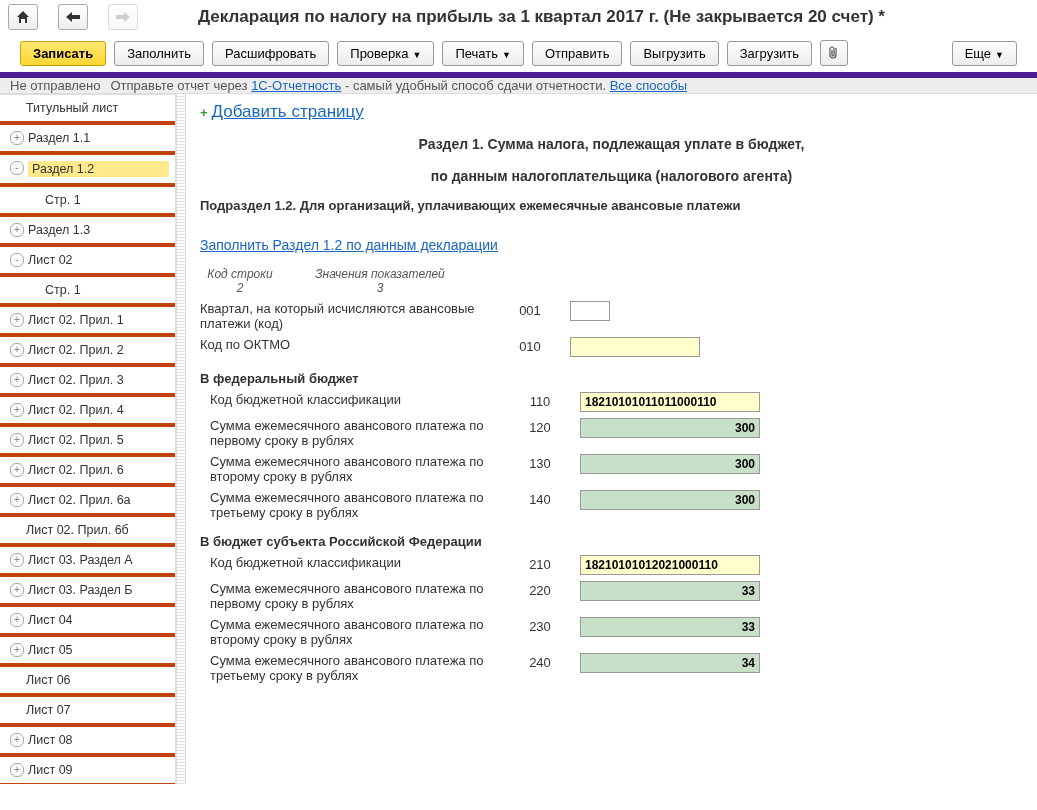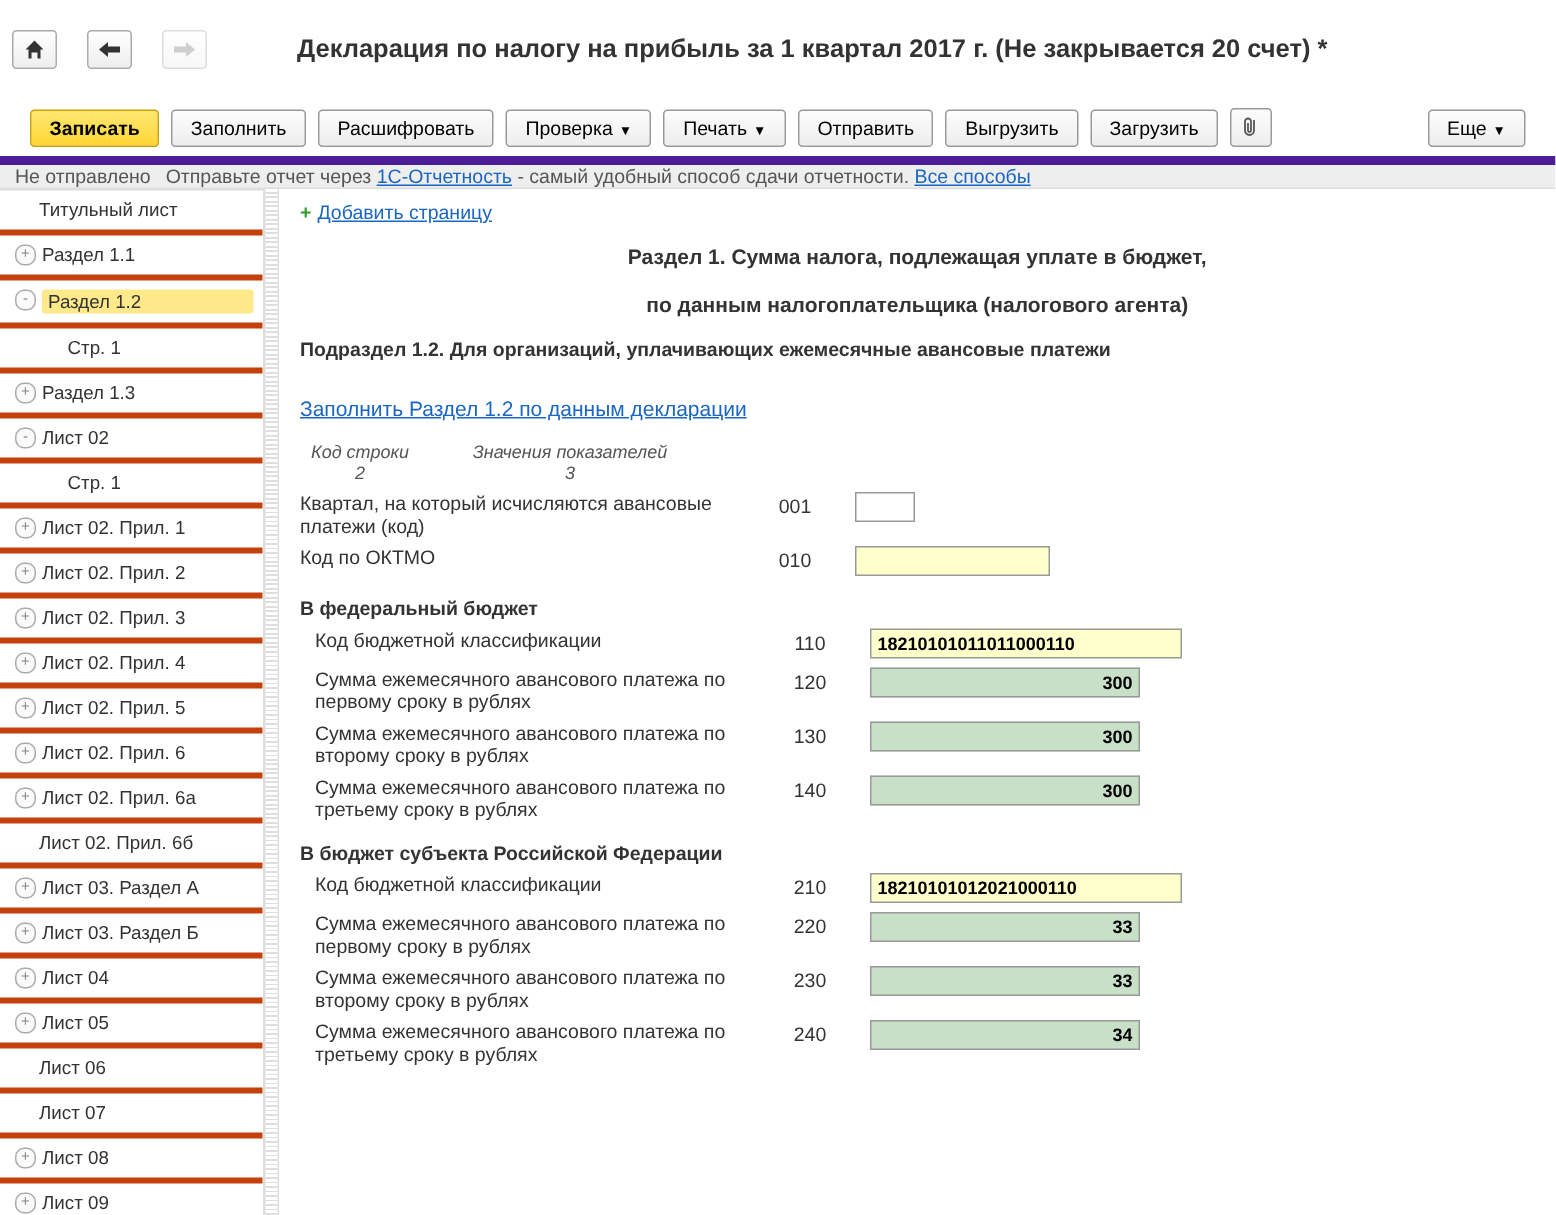--- a/index.html
+++ b/index.html
@@ -1,52 +1,52 @@
 <!DOCTYPE html>
 <html><head>
 <meta charset="utf-8">
 <style>
 html,body{margin:0;padding:0;font-family:Arial,sans-serif;font-size:13px;color:#333;background:#fff}
-.topbar{display:flex;align-items:center;padding:20px 8px;gap:20px}
+.topbar{display:flex;align-items:center;padding:4px 8px;gap:20px}
 .icon-btn{border:1px solid #aaa;background:linear-gradient(#fff,#eee);width:28px;height:24px;display:flex;align-items:center;justify-content:center;border-radius:3px;cursor:pointer}
 .page-title{font-size:17px;font-weight:bold;margin-left:40px}
 .toolbar{display:flex;align-items:center;gap:8px;padding:6px 20px}
 .btn{border:1px solid #999;background:linear-gradient(#fdfdfd,#ededed);padding:5px 12px;border-radius:3px;cursor:pointer;font-size:13px;line-height:1}
 .btn-yellow{background:linear-gradient(#ffe772,#ffd633);border-color:#c9a200;font-weight:bold}
 .btn .caret{margin-left:4px;font-size:9px}
 .spacer{flex:1}
 .status-bar{background:#eee;border-top:6px solid #4c1d95;border-bottom:1px solid #ddd;padding:0 10px;display:flex;align-items:center;gap:10px;font-size:13px}
 .status-bar a{color:#1a66c2;text-decoration:underline;cursor:pointer}
 .main{display:flex;height:690px}
 .tree{width:175px;border-top:1px solid #ddd;border-right:1px solid #ddd;overflow-y:auto;background:#fff}
 .tree-item{padding:6px 6px 6px 10px;cursor:pointer;display:flex;align-items:flex-start;gap:4px;white-space:nowrap;overflow:hidden;text-overflow:ellipsis;font-size:12.5px;border-bottom:4px solid #c2410c}
 .tree-item.active .tree-item-label{background:#ffe98a;border-radius:2px;padding:1px 4px}
 .tree-item.child{padding-left:45px}
 .tree-exp{width:12px;height:12px;border:1px solid #aaa;border-radius:6px;display:flex;align-items:center;justify-content:center;font-size:10px;line-height:1;background:#fafafa;color:#888;flex-shrink:0}
 .tree-exp.blank{border:none;background:none}
 .tree-item-label{flex:1;overflow:hidden;text-overflow:ellipsis}
 .splitter{width:8px;background:repeating-linear-gradient(0deg,#ddd 0 1px,#fff 1px 3px);cursor:col-resize;border-right:1px solid #ddd;border-left:1px solid #ddd}
 .content{flex:1;overflow:auto;padding:8px 14px}
-.add-page{color:#1a66c2;text-decoration:underline;cursor:pointer;font-size:13px}
+.add-page{color:#1a66c2;text-decoration:underline;cursor:pointer;font-size:17px}
 .add-page-plus{color:#2a9d2a;font-weight:bold;margin-right:4px}
 .section-title{text-align:center;font-weight:bold;font-size:14px;margin:14px auto 4px;max-width:520px}
 .subsection{font-weight:bold;font-size:13px;margin:14px 0}
 .fill-link{color:#1a66c2;text-decoration:underline;cursor:pointer;font-size:14px;display:inline-block;margin:10px 0 14px}
 .headers{display:flex;font-style:italic;font-size:12px;color:#555;margin-bottom:4px}
 .col1{width:300px;text-align:center}
 .col2{width:80px;text-align:center}
 .col3{width:200px;text-align:center}
 .row{display:flex;align-items:flex-start;margin:6px 0}
 .rlabel{width:280px;font-size:13px;padding-right:10px}
 .rcode{width:80px;text-align:center;font-size:13px;padding-top:2px}
 .rval{width:180px}
 .field{border:1px solid #999;background:#fff;height:20px;padding:1px 4px;font-size:12px;box-sizing:border-box}
 .field.small{width:40px}
 .field.oktmo{width:130px;background:#ffffcc}
-.field.kbk{width:208px;background:#ffffcc;font-weight:bold;text-align:left}
+.field.kbk{width:180px;background:#ffffcc;font-weight:bold;text-align:left}
 .field.green{width:180px;background:#c8dfc8;text-align:right;font-weight:bold}
 .group-title{font-weight:bold;margin:14px 0 6px}
 .indent{padding-left:10px}
 svg{display:block}
 </style>
 </head>
 <body>
 
 <div class="topbar">
   <div class="icon-btn">

